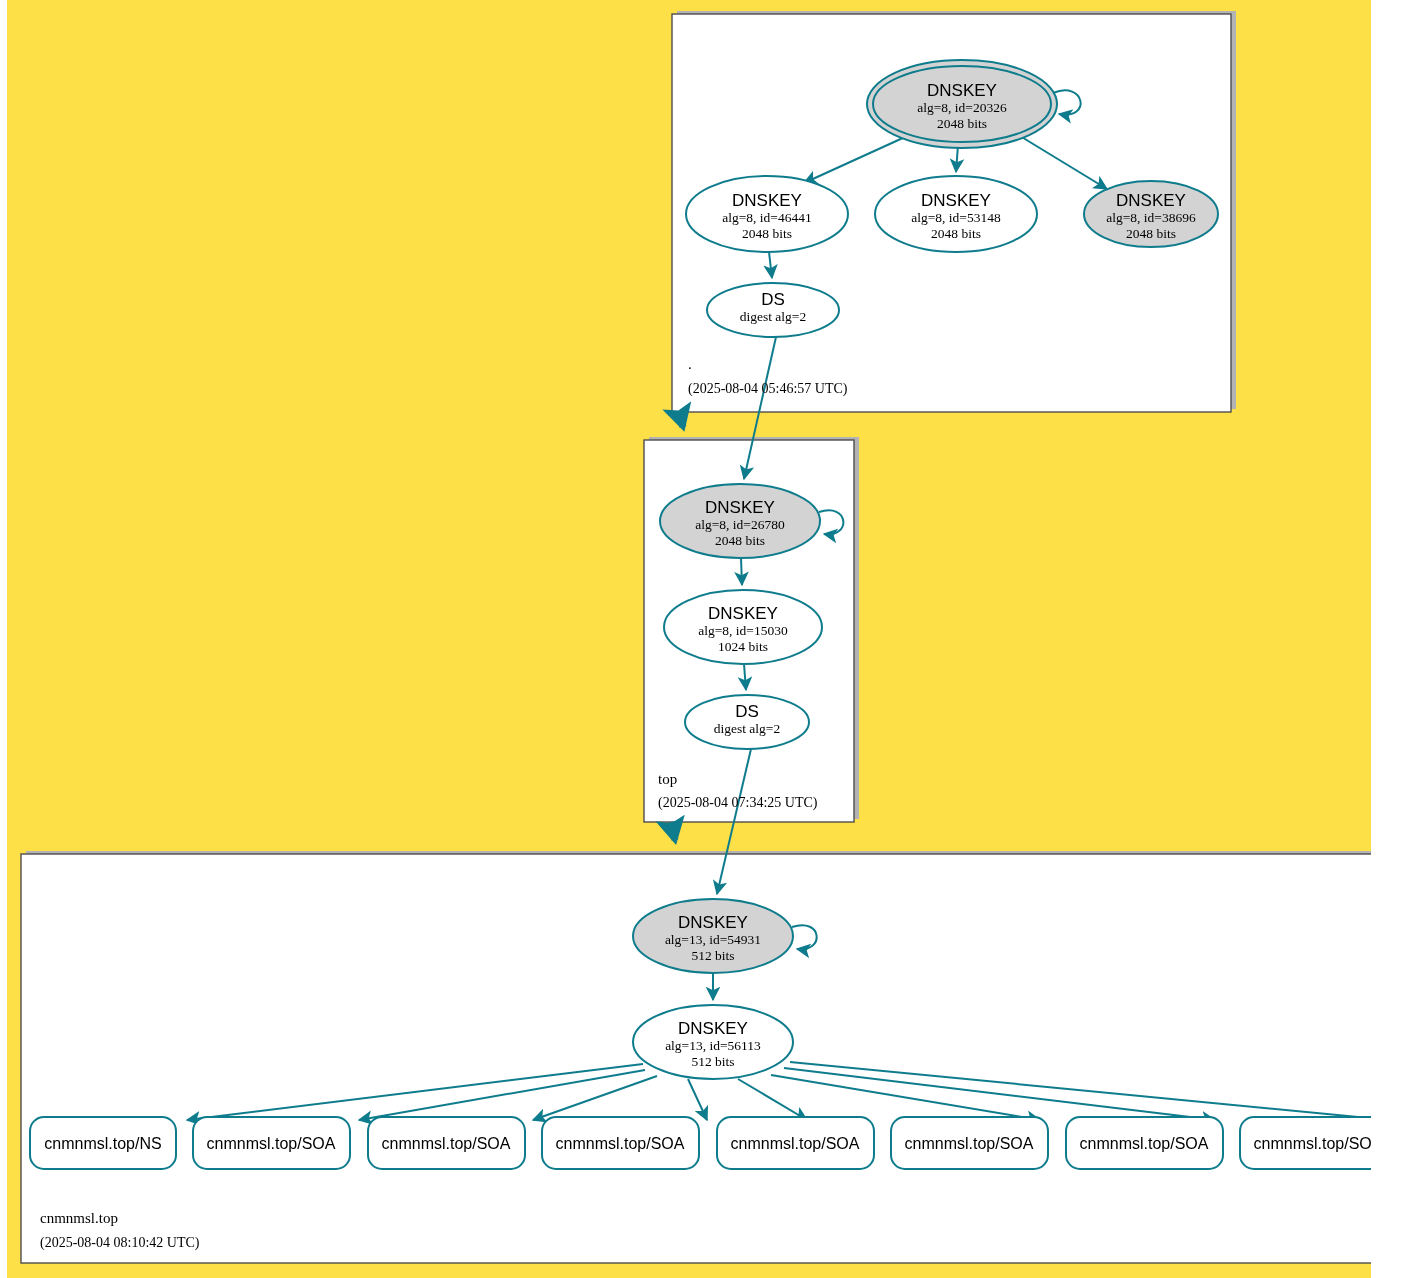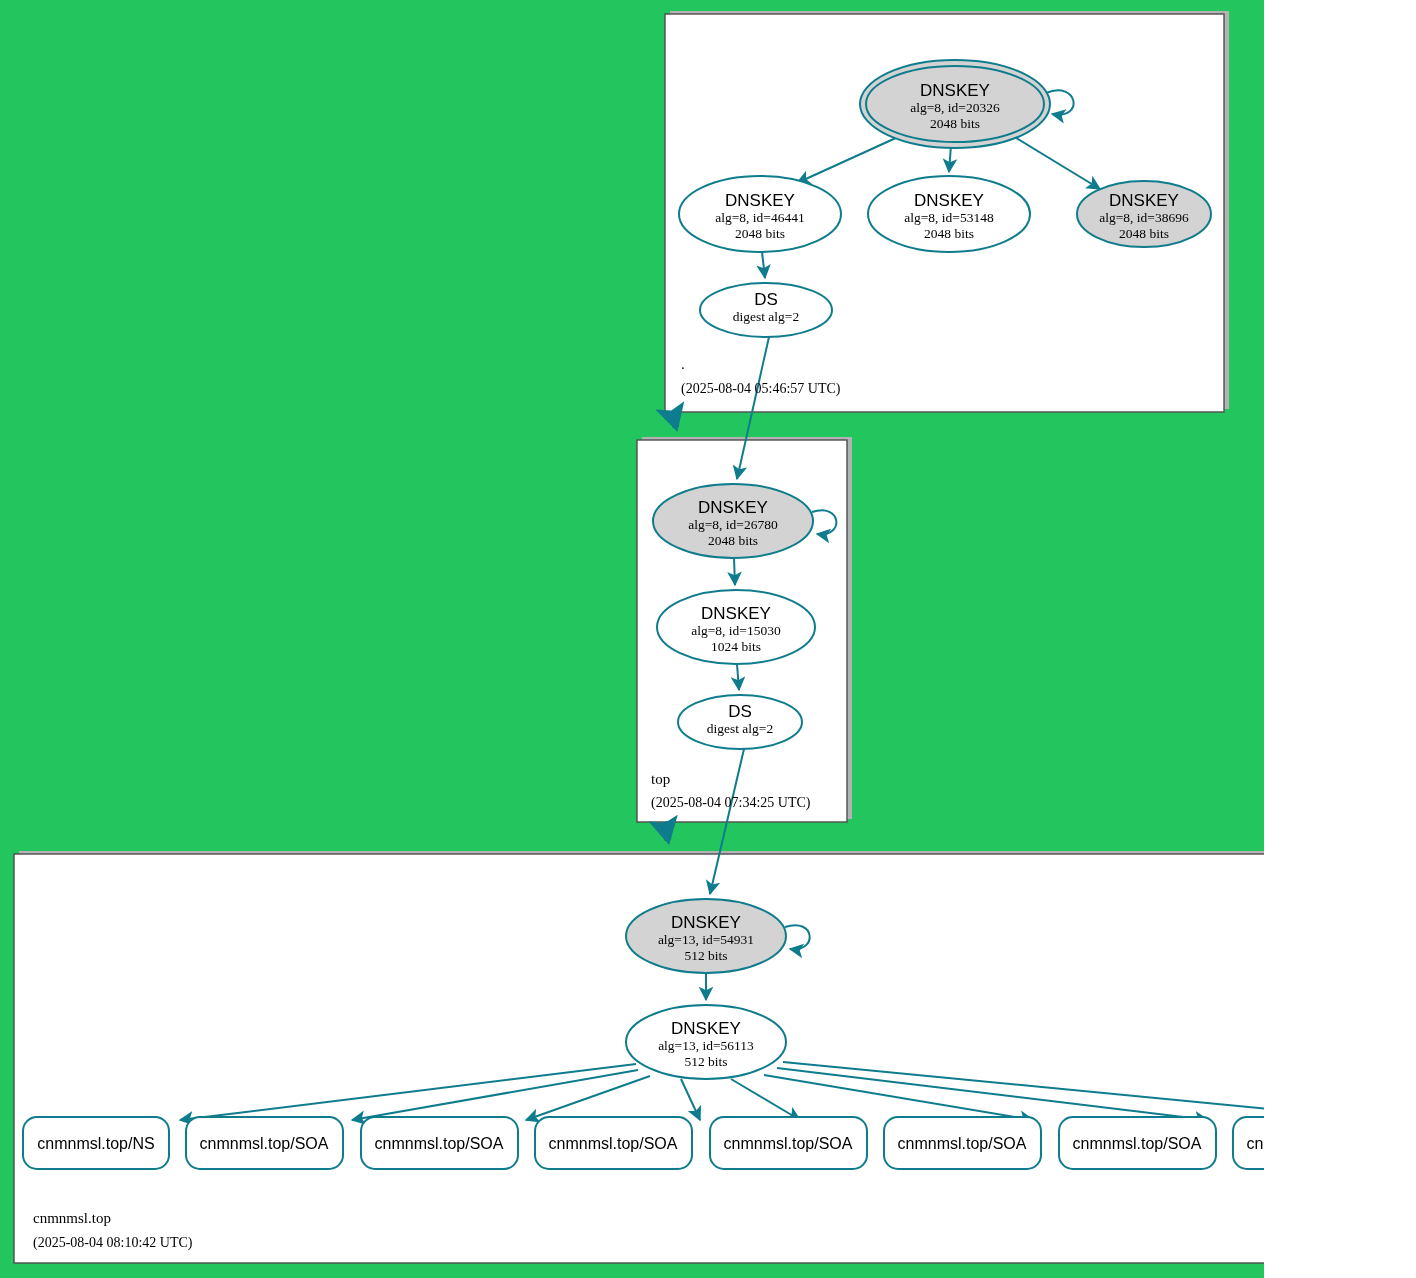--- a/index.html
+++ b/index.html
@@ -5,24 +5,25 @@
   html, body {
     margin: 0;
     padding: 0;
     background: #ffffff;
   }
   body {
     font-family: "Liberation Sans", sans-serif;
   }
   #canvas {
     position: relative;
-    width: 1264px;
+    width: 1364px;
     height: 1278px;
-    background: #22c55e;
+    background: #fde047;
     overflow: hidden;
+    margin-left: 7px;
   }
   svg.graph {
     position: absolute;
     left: 0;
     top: 0;
     width: 1416px;
     height: 1278px;
   }
   .zone-rect {
     fill: #ffffff;

